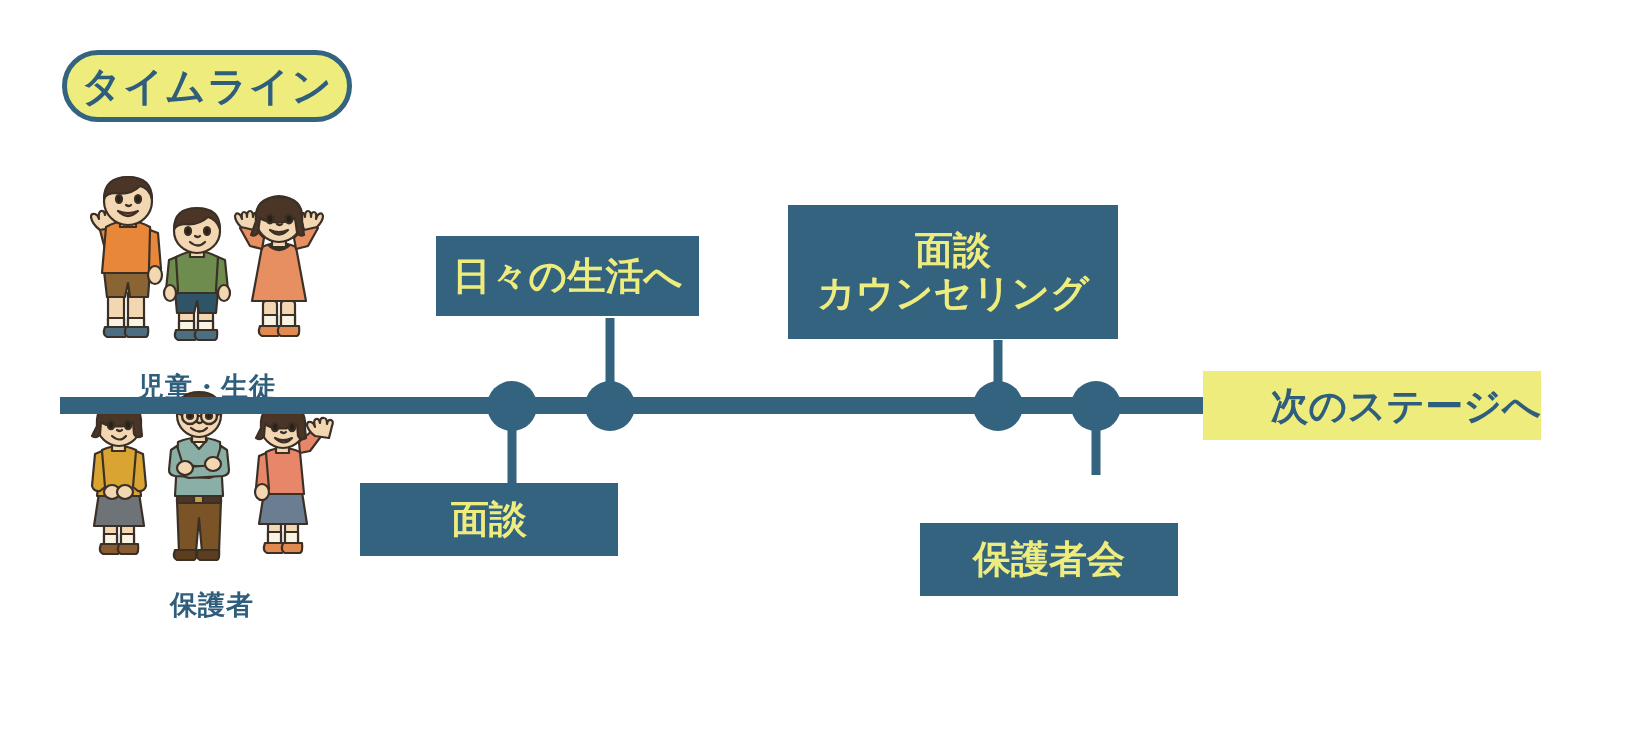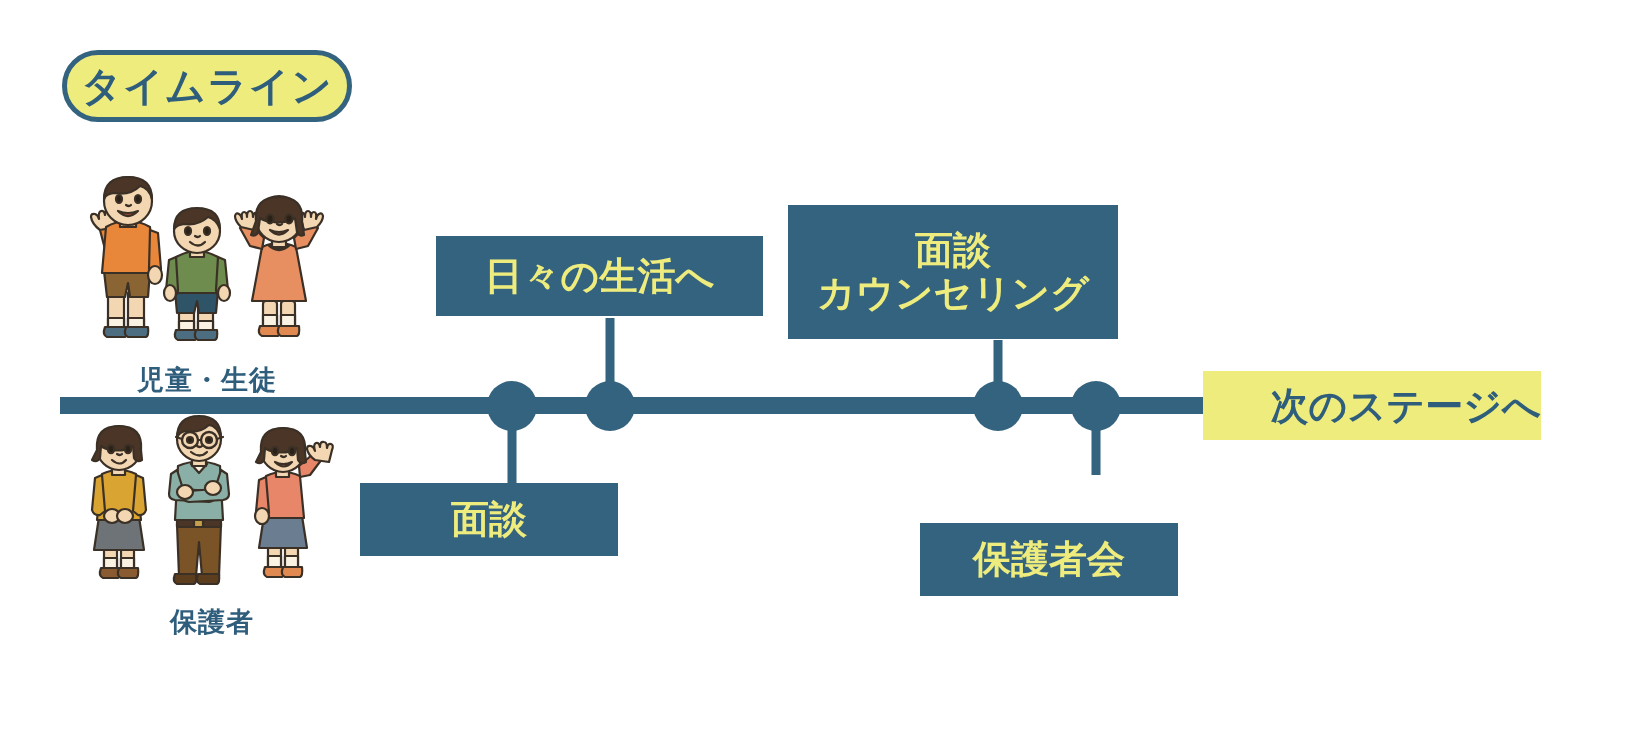--- a/index.html
+++ b/index.html
@@ -109,21 +109,21 @@
   
   .group {
     position: absolute;
   }
   .group .caption {
     text-align: center;
     color: #2F5E7C;
     font-size: 27px;
     font-weight: bold;
     letter-spacing: 1px;
-    margin-top: 2px;
+    margin-top: 9px;
   }
   .figures {
     position: relative;
     display: block;
   }
   svg { display: block; }
 </style>
 </head>
 <body>
 
@@ -225,21 +225,21 @@
           <ellipse cx="208" cy="44" rx="3.5" ry="4.5" fill="#2B2117"></ellipse>
           <ellipse cx="227" cy="44" rx="3.5" ry="4.5" fill="#2B2117"></ellipse>
           <path d="M215 49 q3 2 5 0" fill="none"></path>
           <path d="M208 55 q9 9 18 0 q-9 4 -18 0 z" fill="#C24A3E"></path>
         </g>
       </svg>
     </div>
     <div class="caption">児童・生徒</div>
   </div>
 
-  <div class="group" style="left:72px; top:412px; width:280px;">
+  <div class="group" style="left:72px; top:388px; width:280px;">
     <div class="figures">
       <svg width="280" height="190" viewBox="0 0 280 190">
         <g stroke="#3B3026" stroke-width="2.2" stroke-linejoin="round" stroke-linecap="round">
 
           <rect x="32" y="134" width="13" height="26" rx="3" fill="#F3D7B3"></rect>
           <rect x="49" y="134" width="13" height="26" rx="3" fill="#F3D7B3"></rect>
           <rect x="32" y="146" width="13" height="11" fill="#FAF3E4"></rect>
           <rect x="49" y="146" width="13" height="11" fill="#FAF3E4"></rect>
           <path d="M29 156 q-3 8 2 10 h15 q3 -1 2 -10 z" fill="#8A5A30"></path>
           <path d="M47 156 q-3 8 2 10 h15 q3 -1 2 -10 z" fill="#8A5A30"></path>
@@ -345,21 +345,21 @@
 
   <div class="node-dot" style="left:512px; top:406px;"></div>
   <div class="node-dot" style="left:610px; top:406px;"></div>
   <div class="node-dot" style="left:998px; top:406px;"></div>
   <div class="node-dot" style="left:1096px; top:406px;"></div>
 
   <div class="event-box" style="left:360px; top:483px; width:258px; height:73px;">
     <span class="box-text">面談</span>
   </div>
 
-  <div class="event-box" style="left:436px; top:236px; width:327px; height:80px;">
+  <div class="event-box" style="left:436px; top:236px; width:263px; height:80px;">
     <span class="box-text">日々の生活へ</span>
   </div>
 
   <div class="event-box" style="left:788px; top:205px; width:330px; height:134px;">
     <span class="box-text">面談
 カウンセリング</span>
   </div>
 
   <div class="event-box" style="left:920px; top:475px; width:258px; height:73px;margin-top:48px;">
     <span class="box-text">保護者会</span>

